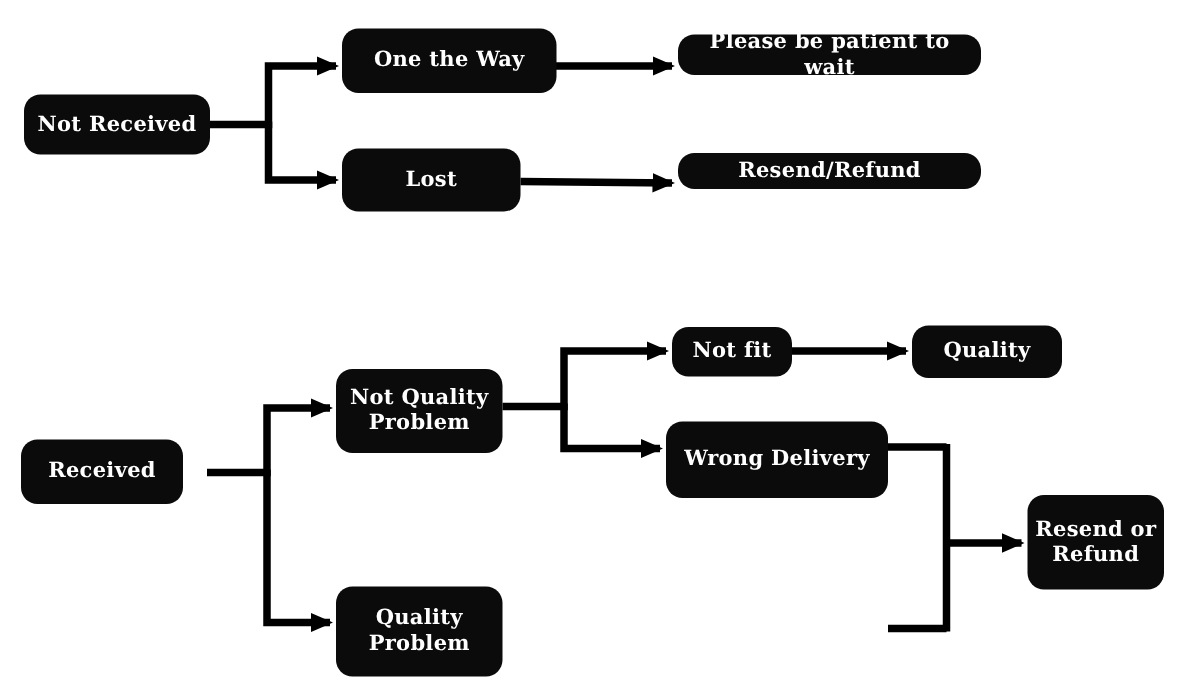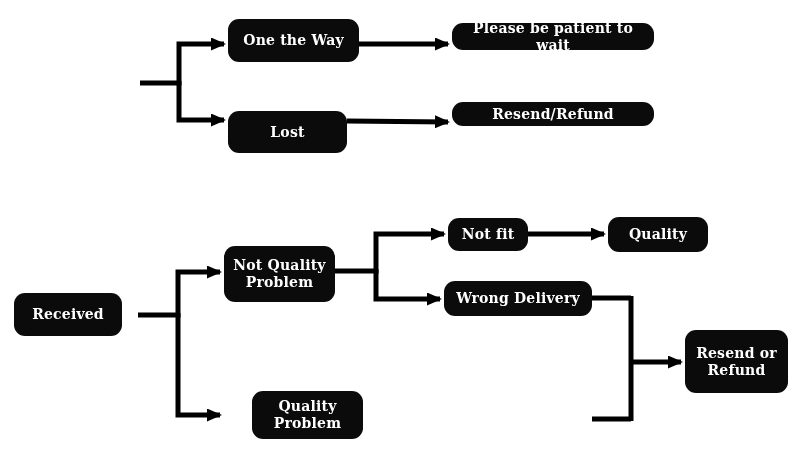--- a/index.html
+++ b/index.html
@@ -62,37 +62,38 @@
       <polyline points="335,271 376,271 376,234 444,234" marker-end="url(#arrow)"></polyline>
       <polyline points="376,269 376,299 440,299" marker-end="url(#arrow)"></polyline>
       <polyline points="528,234 604,234" marker-end="url(#arrow)"></polyline>
       <polyline points="592,298 631,298"></polyline>
       <polyline points="592,419 631,419"></polyline>
       <polyline points="631,296 631,421"></polyline>
       <polyline points="629,362 681,362" marker-end="url(#arrow)"></polyline>
     </g>
   </svg>
 
+  <div class="node" style="left:16px; top:63px; width:124px; height:40px;">Not Received</div>
 
-  <div class="node" style="left:228px; top:19px; width:131px; height:43px;">One the Way</div>
+  <div class="node" style="left:228px; top:19px; width:143px; height:43px;">One the Way</div>
 
-  <div class="node" style="left:228px; top:99px; width:119px; height:42px;margin-top:12px;">Lost</div>
+  <div class="node" style="left:228px; top:99px; width:119px; height:42px;">Lost</div>
 
   <div class="node" style="left:452px; top:23px; width:202px; height:27px;">Please be patient to wait</div>
 
   <div class="node" style="left:452px; top:102px; width:202px; height:24px;">Resend/Refund</div>
 
   <div class="node" style="left:14px; top:293px; width:108px; height:43px;">Received</div>
 
   <div class="node" style="left:224px; top:246px; width:111px; height:56px;">Not Quality Problem</div>
 
-  <div class="node" style="left:224px; top:391px; width:111px; height:48px;margin-left:28px;">Quality Problem</div>
+  <div class="node" style="left:224px; top:391px; width:111px; height:60px;">Quality Problem</div>
 
   <div class="node" style="left:448px; top:218px; width:80px; height:33px;">Not fit</div>
 
   <div class="node" style="left:608px; top:217px; width:100px; height:35px;">Quality</div>
 
-  <div class="node" style="left:444px; top:281px; width:148px; height:35px;">Wrong Delivery</div>
+  <div class="node" style="left:444px; top:281px; width:148px; height:51px;">Wrong Delivery</div>
 
 
-  <div class="node" style="left:685px; top:330px; width:103px; height:63px;">Resend or Refund</div>
+  <div class="node" style="left:685px; top:330px; width:91px; height:63px;">Resend or Refund</div>
 
 </div>
 
 </body></html>

